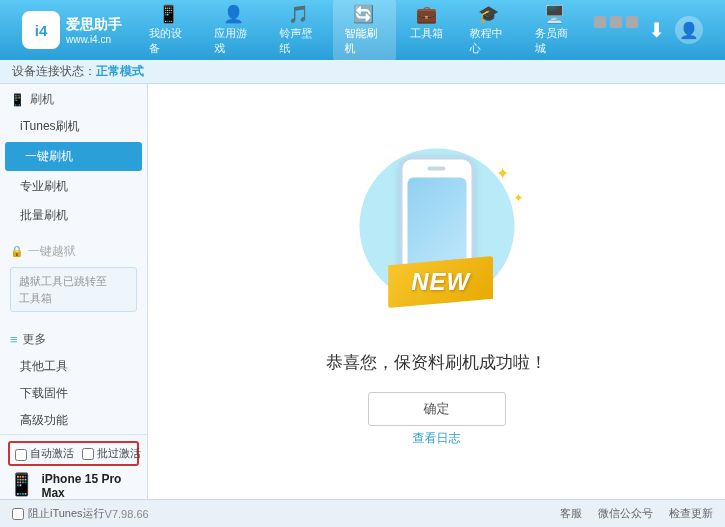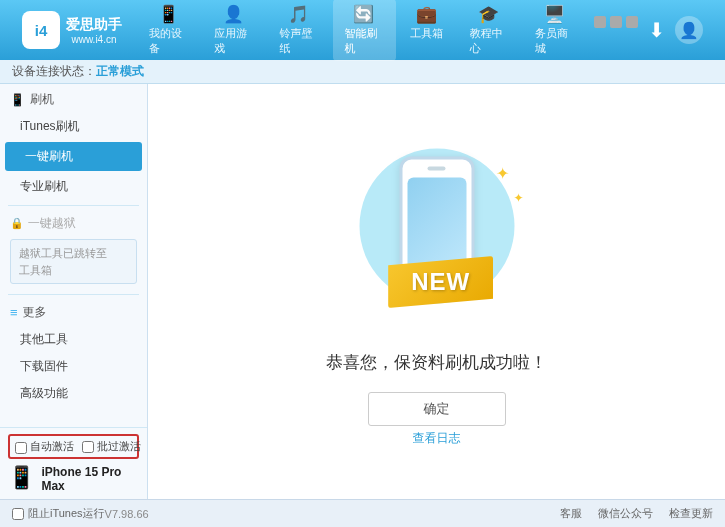--- a/index.html
+++ b/index.html
@@ -6,21 +6,21 @@
     body { width: 725px; height: 527px; font-family: 'Microsoft YaHei', Arial, sans-serif; font-size: 12px; overflow: hidden; background: #f0f0f0; }
   </style>
 </head>
 <body>
 
 <div style="background: linear-gradient(180deg, #5bc8f5 0%, #2a9fd8 100%); height: 60px; display: flex; align-items: center; padding: 0 22px;">
   <div style="display:flex; align-items:center; width:115px; flex-shrink:0;">
     <div style="width:38px; height:38px; background:#fff; border-radius:8px; display:flex; align-items:center; justify-content:center; margin-right:6px;">
       <span style="color:#2a9fd8; font-size:15px; font-weight:bold;">i4</span>
     </div>
-    <div style="color:#fff;text-align:center;">
+    <div style="color:#fff;">
       <div style="font-size:14px; font-weight:bold;">爱思助手</div>
       <div style="font-size:10px; opacity:0.9;">www.i4.cn</div>
     </div>
   </div>
 
   <div style="display:flex; flex:1; justify-content:center; gap:2px;">
     <div style="display:flex;flex-direction:column;align-items:center;padding:5px 12px;color:#e8f6fd;cursor:pointer;border-radius:4px;min-width:58px;">
       <span style="font-size:17px;margin-bottom:1px;">📱</span>
       <span style="font-size:11px;">我的设备</span>
     </div>
@@ -72,20 +72,21 @@
   <div style="width:148px;background:#f5f9fd;border-right:1px solid #cce0f0;display:flex;flex-direction:column;overflow:hidden;">
 
     <div style="display:flex;align-items:center;padding:7px 10px 4px;font-size:12px;color:#555;">
       <span style="margin-right:5px;color:#4db8f0;">📱</span>
       <span>刷机</span>
     </div>
 
     <div style="padding:6px 10px 6px 20px;font-size:12px;color:#444;cursor:pointer;">iTunes刷机</div>
     <div style="padding:6px 10px 6px 20px;font-size:12px;color:#fff;cursor:pointer;background:#2a9fd8;margin:1px 5px;border-radius:3px;">一键刷机</div>
     <div style="padding:6px 10px 6px 20px;font-size:12px;color:#444;cursor:pointer;">专业刷机</div>
+    <div style="padding:6px 10px 6px 20px;font-size:12px;color:#444;cursor:pointer;">批量刷机</div>
 
     <div style="height:1px;background:#d0e8f5;margin:4px 8px;"></div>
 
     <div style="display:flex;align-items:center;padding:5px 10px;font-size:12px;color:#aaa;">
       <span style="margin-right:4px;font-size:11px;">🔒</span>
       <span>一键越狱</span>
     </div>
     <div style="margin:2px 10px 6px;background:#eef5fb;border:1px solid #c8dff0;border-radius:3px;padding:5px 8px;font-size:11px;color:#999;line-height:1.5;">
       越狱工具已跳转至<br>工具箱
     </div>
@@ -130,21 +131,21 @@
 
       <div style="position:absolute;left:50%;top:45%;transform:translate(-50%,-50%);width:155px;height:155px;background:#b8eaf8;border-radius:50%;"></div>
 
       <div style="position:absolute;left:50%;top:44%;transform:translate(-50%,-50%);width:75px;height:135px;background:#fff;border-radius:12px;border:3px solid #c0d8ea;z-index:2;box-shadow:0 2px 8px rgba(0,0,0,0.1);">
         <div style="position:absolute;top:7px;left:50%;transform:translateX(-50%);width:18px;height:4px;background:#c8d8e0;border-radius:3px;"></div>
         <div style="position:absolute;left:5px;top:18px;right:5px;bottom:16px;background:linear-gradient(135deg,#90d0f0,#c0e8fc);border-radius:6px;"></div>
         <div style="position:absolute;bottom:4px;left:50%;transform:translateX(-50%);width:12px;height:12px;border-radius:50%;border:2px solid #c8d8e0;"></div>
       </div>
 
       <div style="position:absolute;bottom:28px;left:47%;transform:translateX(-40%);width:105px;height:52px;background:linear-gradient(135deg,#f8c830,#e8a800);z-index:5;display:flex;align-items:center;justify-content:center;border-radius:3px;clip-path:polygon(0 18%,100% 0%,100% 82%,0% 100%);">
-        <span style="color:#fff;font-size:24px;font-weight:900;text-shadow:1px 1px 3px rgba(0,0,0,0.25);letter-spacing:1px;">NEW</span>
+        <span style="color:#fff;font-size:24px;font-weight:900;font-style:italic;text-shadow:1px 1px 3px rgba(0,0,0,0.25);letter-spacing:1px;">NEW</span>
       </div>
 
       <div style="position:absolute;top:28px;right:32px;z-index:6;color:#f8c830;font-size:16px;">✦</div>
       <div style="position:absolute;top:55px;right:18px;z-index:6;color:#f8c830;font-size:12px;">✦</div>
     </div>
 
     <div style="font-size:17px;color:#333;margin-bottom:18px;">恭喜您，保资料刷机成功啦！</div>
 
     <button style="background:#fff;border:1px solid #ccc;color:#555;padding:7px 55px;border-radius:3px;cursor:pointer;font-size:13px;margin-bottom:4px;font-family:inherit;">确定</button>
 

